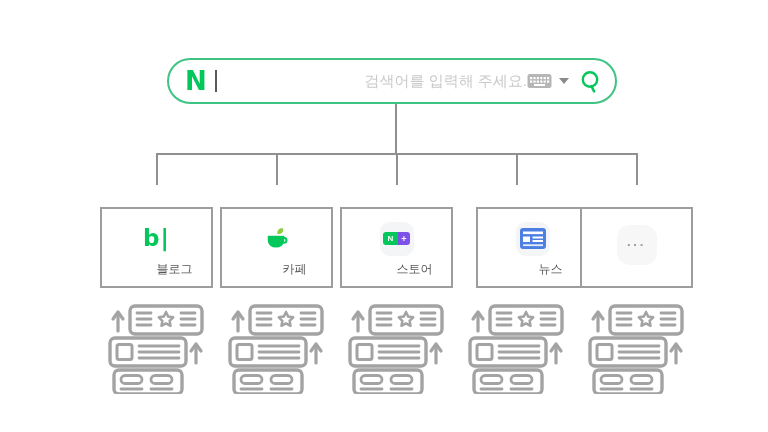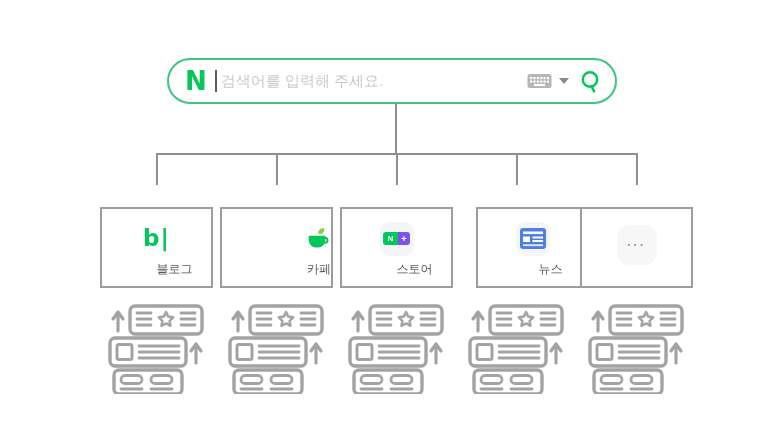--- a/index.html
+++ b/index.html
@@ -12,40 +12,40 @@
   .search-bar {
     position:absolute; left:167px; top:58px; width:450px; height:46px;
     box-sizing:border-box; border:2px solid #3ec482; border-radius:24px;
     background:#fff; display:flex; align-items:center; padding:0 12px 0 16px;
   }
   .n-logo {
     font-family:"DejaVu Sans",sans-serif; font-weight:bold; font-size:26px;
     color:#03C75A; line-height:1; margin-right:9px; letter-spacing:-1px;
   }
   .text-cursor { width:2px; height:22px; background:#5a5a5a; margin-right:4px; flex:none; }
-  .placeholder { color:#c9c9c9; font-size:15px; flex:1; white-space:nowrap; overflow:hidden; }
+  .placeholder { color:#c9c9c9; font-size:15px; flex:1; white-space:nowrap; overflow:hidden;text-align:right; }
   .kbd-icon { flex:none; display:flex; align-items:center; }
   .dd-icon { flex:none; margin:0 10px 0 7px; display:flex; align-items:center; }
   .mag-icon { flex:none; display:flex; align-items:center; }
 
   
   .line { position:absolute; background:#909090; }
   .v-stem { left:395px; top:104px; width:2px; height:49px; }
   .h-bar  { left:156px; top:153px; width:482px; height:2px; }
   .drop   { top:154px; width:2px; height:31px; }
   .drop-1 { left:156px; } .drop-2 { left:276px; } .drop-3 { left:396px; }
   .drop-4 { left:516px; } .drop-5 { left:636px; }
 
   
   .box {
     position:absolute; top:207px; width:113px; height:81px; box-sizing:border-box;
     border:2px solid #9d9d9d; background:#fff;
     display:flex; flex-direction:column; align-items:center; justify-content:center;
   }
-  .box-1 { left:100px; } .box-2 { left:220px;align-items:flex-end; } .box-3 { left:340px; }
+  .box-1 { left:100px; } .box-2 { left:220px; } .box-3 { left:340px; }
   .box-4 { left:476px; } .box-5 { left:580px; }
   .icon-wrap { height:36px; display:flex; align-items:center; justify-content:center; }
   .box-label { margin-top:6px; font-size:12px; color:#565656; line-height:1;margin-left:36px; }
 
   .blog-glyph {
     font-family:"DejaVu Sans",sans-serif; font-weight:bold; font-size:23px;
     color:#03C75A; line-height:1; letter-spacing:1px;
   }
   .soft-tile {
     width:34px; height:34px; background:#f4f5f7; border-radius:10px;

